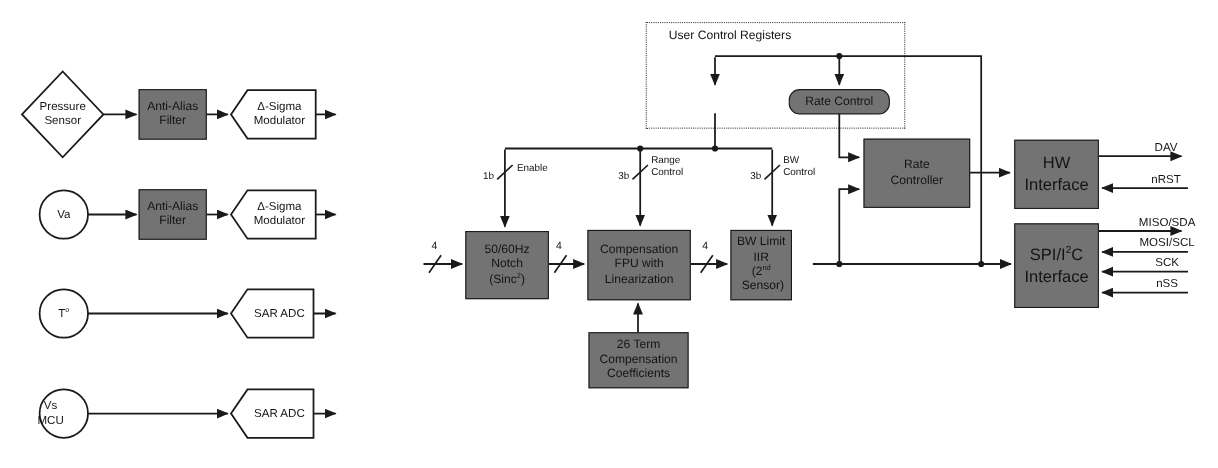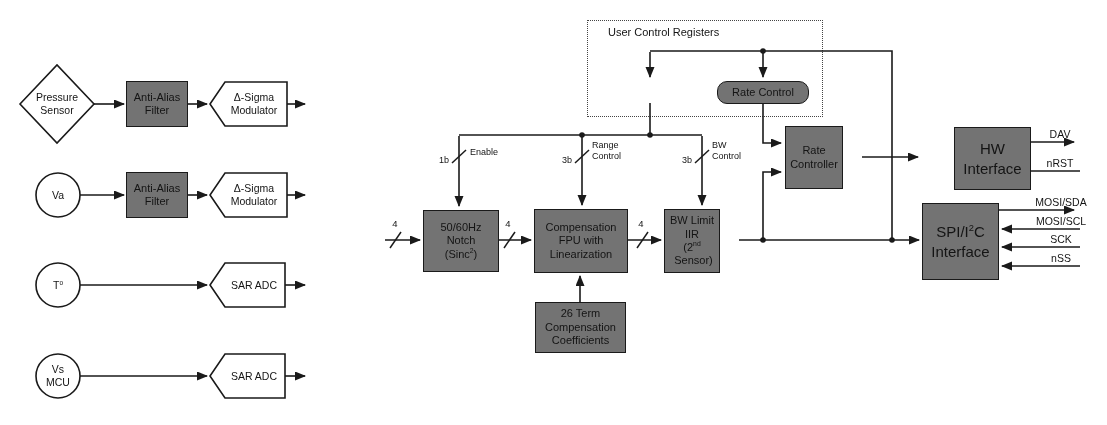--- a/index.html
+++ b/index.html
@@ -108,21 +108,21 @@
   <div class="ucr-title" style="left:608px;top:26px;width:150px;">User Control Registers</div>
 
   <div class="lbl" style="left:22px;top:89px;width:70px;height:30px;">
     <span>Pressure</span>
     <span>Sensor</span>
   </div>
   <div class="lbl" style="left:36px;top:188px;width:44px;height:14px;">Va</div>
   <div class="lbl" style="left:36px;top:278px;width:44px;height:14px;">
     <span><span>T</span><sup>o</sup></span>
   </div>
-  <div class="lbl" style="left:36px;top:361px;width:44px;height:29px;">
+  <div class="lbl" style="left:24px;top:361px;width:44px;height:29px;">
     <span>Vs</span>
     <span>MCU</span>
   </div>
 
   <div class="box" style="left:126px;top:81px;width:62px;height:46px;">
     <span>Anti-Alias</span>
     <span>Filter</span>
   </div>
   <div class="box" style="left:126px;top:172px;width:62px;height:46px;">
     <span>Anti-Alias</span>
@@ -157,37 +157,37 @@
   </div>
   <div class="box" style="left:535px;top:302px;width:91px;height:51px;">
     <span>26 Term</span>
     <span>Compensation</span>
     <span>Coefficients</span>
   </div>
 
   <div class="box" style="left:717px;top:81px;width:92px;height:23px;border-radius:10px;">
     <span>Rate Control</span>
   </div>
-  <div class="box" style="left:785px;top:126px;width:58px;height:63px;">
+  <div class="box" style="left:785px;top:126px;width:97px;height:63px;">
     <span>Rate</span>
     <span>Controller</span>
   </div>
 
-  <div class="box big" style="left:922px;top:127px;width:77px;height:63px;margin-left:32px;">
+  <div class="box big" style="left:922px;top:127px;width:77px;height:63px;">
     <span>HW</span>
     <span>Interface</span>
   </div>
   <div class="box big" style="left:922px;top:203px;width:77px;height:77px;">
     <span><span>SPI/I</span><sup>2</sup><span>C</span></span>
     <span>Interface</span>
   </div>
 
   <div class="pin" style="left:1000px;top:128px;width:76px;">DAV</div>
   <div class="pin" style="left:1000px;top:157px;width:76px;">nRST</div>
-  <div class="pin" style="left:998px;top:196px;width:82px;">MOSI/SDA</div>
+  <div class="pin" style="left:998px;top:196px;width:82px;">MISO/SDA</div>
   <div class="pin" style="left:998px;top:215px;width:82px;">MOSI/SCL</div>
   <div class="pin" style="left:998px;top:233px;width:82px;">SCK</div>
   <div class="pin" style="left:998px;top:252px;width:82px;">nSS</div>
 
   <div class="bus" style="left:387px;top:218px;width:16px;">4</div>
   <div class="bus" style="left:500px;top:218px;width:16px;">4</div>
   <div class="bus" style="left:633px;top:218px;width:16px;">4</div>
 
   <div class="tiny t-right" style="left:431px;top:155px;width:18px;">1b</div>
   <div class="tiny t-left" style="left:470px;top:147px;width:42px;">Enable</div>

